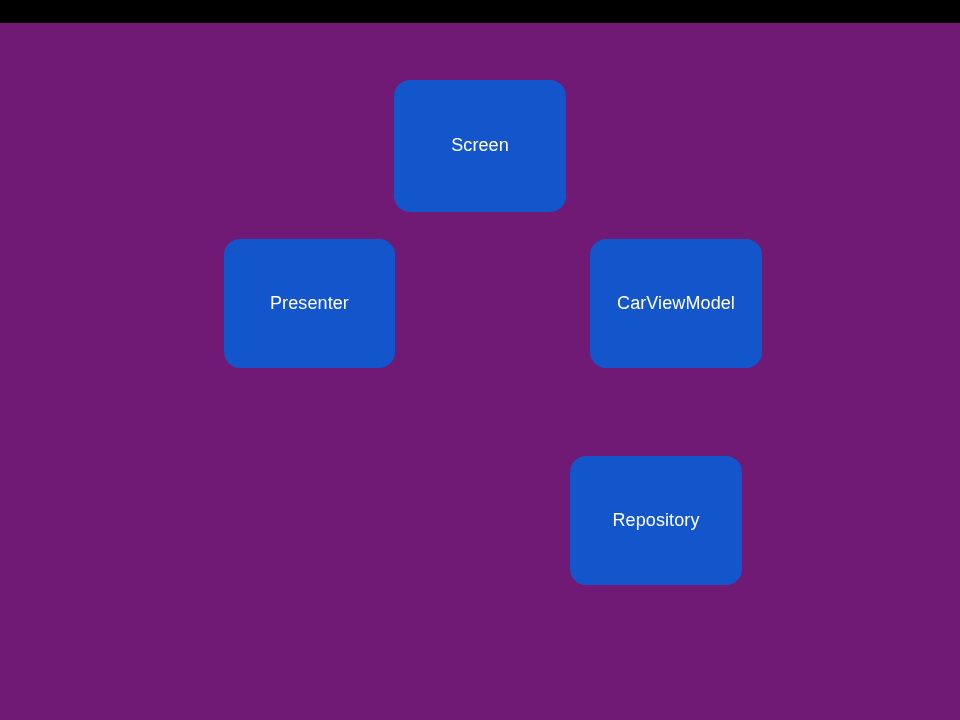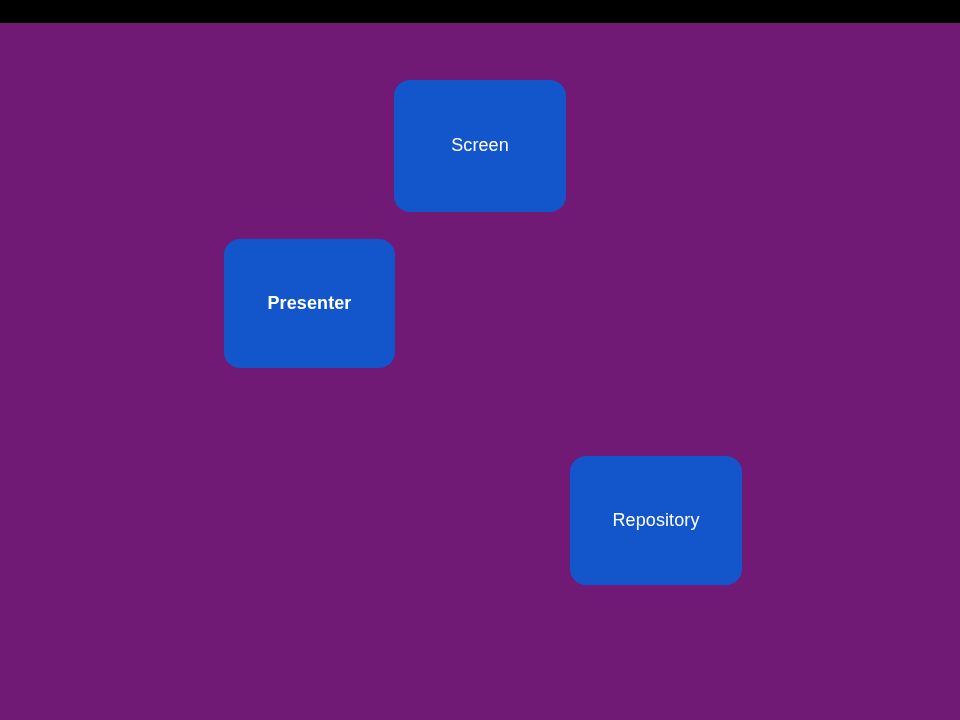--- a/index.html
+++ b/index.html
@@ -31,35 +31,38 @@
     text-align: center;
     -webkit-font-smoothing: antialiased;
   }
   .node-label {
     display: block;
     padding: 0 6px;
     white-space: nowrap;
   }
   
   #node-screen       { left: 394px; top: 57px;  width: 172px; height: 132px; }
-  #node-presenter    { left: 224px; top: 216px; width: 171px; height: 129px; font-weight: bold; }
+  #node-presenter    { left: 224px; top: 216px; width: 171px; height: 129px; }
   #node-carviewmodel { left: 590px; top: 216px; width: 172px; height: 129px; }
   #node-repository   { left: 590px; top: 433px; width: 172px; height: 129px; }
 </style>
 </head>
 <body>
 
 <div id="canvas" style="background: #701a75; margin-top: 23px;">
 
   <div class="node" id="node-screen" style="left: 394px; top: 57px; width: 172px; height: 132px; background: rgb(19, 86, 204); color: rgb(255, 255, 255);">
     <span class="node-label">Screen</span>
   </div>
 
   <div class="node" id="node-presenter" style="left: 224px; top: 216px; width: 171px; height: 129px; background: rgb(19, 86, 204); color: rgb(255, 255, 255);">
     <span class="node-label">Presenter</span>
   </div>
 
+  <div class="node" id="node-carviewmodel" style="left: 590px; top: 216px; width: 172px; height: 129px; background: rgb(19, 86, 204); color: rgb(255, 255, 255);">
+    <span class="node-label">CarViewModel</span>
+  </div>
 
   <div class="node" id="node-repository" style="left: 570px; top: 433px; width: 172px; height: 129px; background: rgb(19, 86, 204); color: rgb(255, 255, 255);">
     <span class="node-label">Repository</span>
   </div>
 
 </div>
 
 </body></html>

